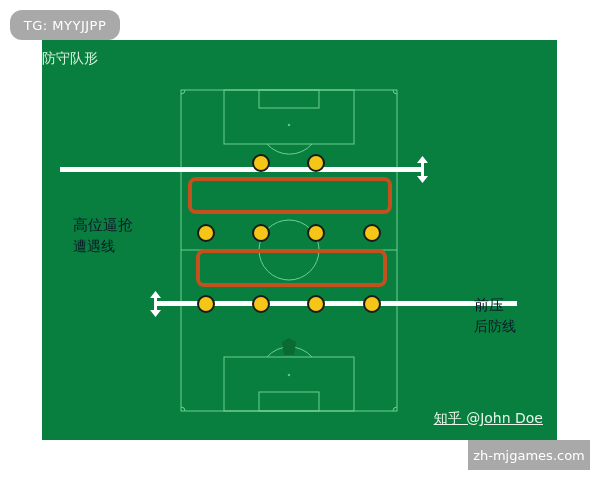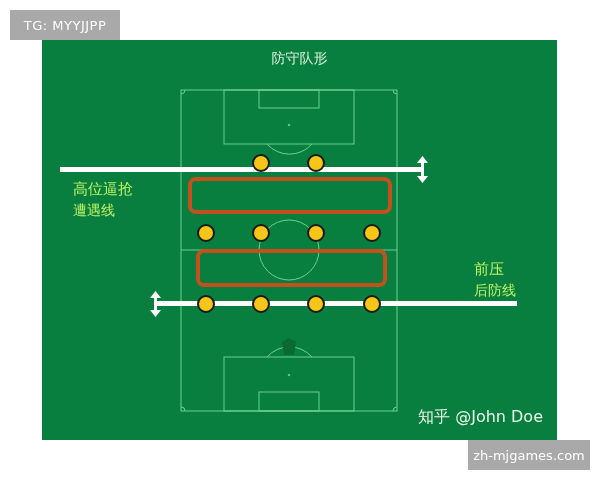--- a/index.html
+++ b/index.html
@@ -1,28 +1,28 @@
 <!DOCTYPE html>
 <html><head>
   <meta charset="utf-8">
   <style>
     html, body { margin: 0; padding: 0; }
     body { width: 600px; height: 480px; background: #ffffff; position: relative; overflow: hidden; font-family: "DejaVu Sans", sans-serif; }
     .tag { position: absolute; background: #a9a9a9; color: #ffffff; font-size: 13px; display: flex; align-items: center; justify-content: center; }
-    .tag-top { left: 10px; top: 10px; width: 110px; height: 30px; letter-spacing: 0.5px; }
+    .tag-top { left: 10px; top: 10px; width: 110px; height: 30px; letter-spacing: 0.5px; border-radius: 12px; }
     .tag-bottom { left: 468px; top: 440px; width: 122px; height: 30px; }
     .field { position: absolute; left: 42px; top: 40px; width: 515px; height: 400px; background: #087f3f; }
-    .title { position: absolute; left: 0; width: 100%; top: 10px; text-align: center; color: #d9f0dd; font-size: 14px; }
+    .title { position: absolute; left: 0; width: 100%; top: 10px; text-align: left; color: #d9f0dd; font-size: 14px; }
     .pitch-svg { position: absolute; left: 0; top: 0; }
-    .label { position: absolute; color: #bef264; }
+    .label { position: absolute; color: #0f172a; margin-top: 36px; }
     .label .big { font-size: 15px; display: block; }
     .label .small { font-size: 14px; display: block; margin-top: 3px; }
     .label-left { left: 31px; top: 140px; }
     .label-right { left: 432px; top: 220px; text-align: left; }
-    .credit { position: absolute; right: 14px; bottom: 12px; color: #e8f5ea; font-size: 16px; }
+    .credit { position: absolute; right: 14px; bottom: 12px; color: #e8f5ea; font-size: 14px; text-decoration: underline; }
   </style>
 </head>
 <body>
 
 <div class="tag tag-top">TG: MYYJJPP</div>
 
 <div class="field">
   <div class="title">防守队形</div>
 
   <svg class="pitch-svg" width="515" height="400" viewBox="0 0 515 400">

